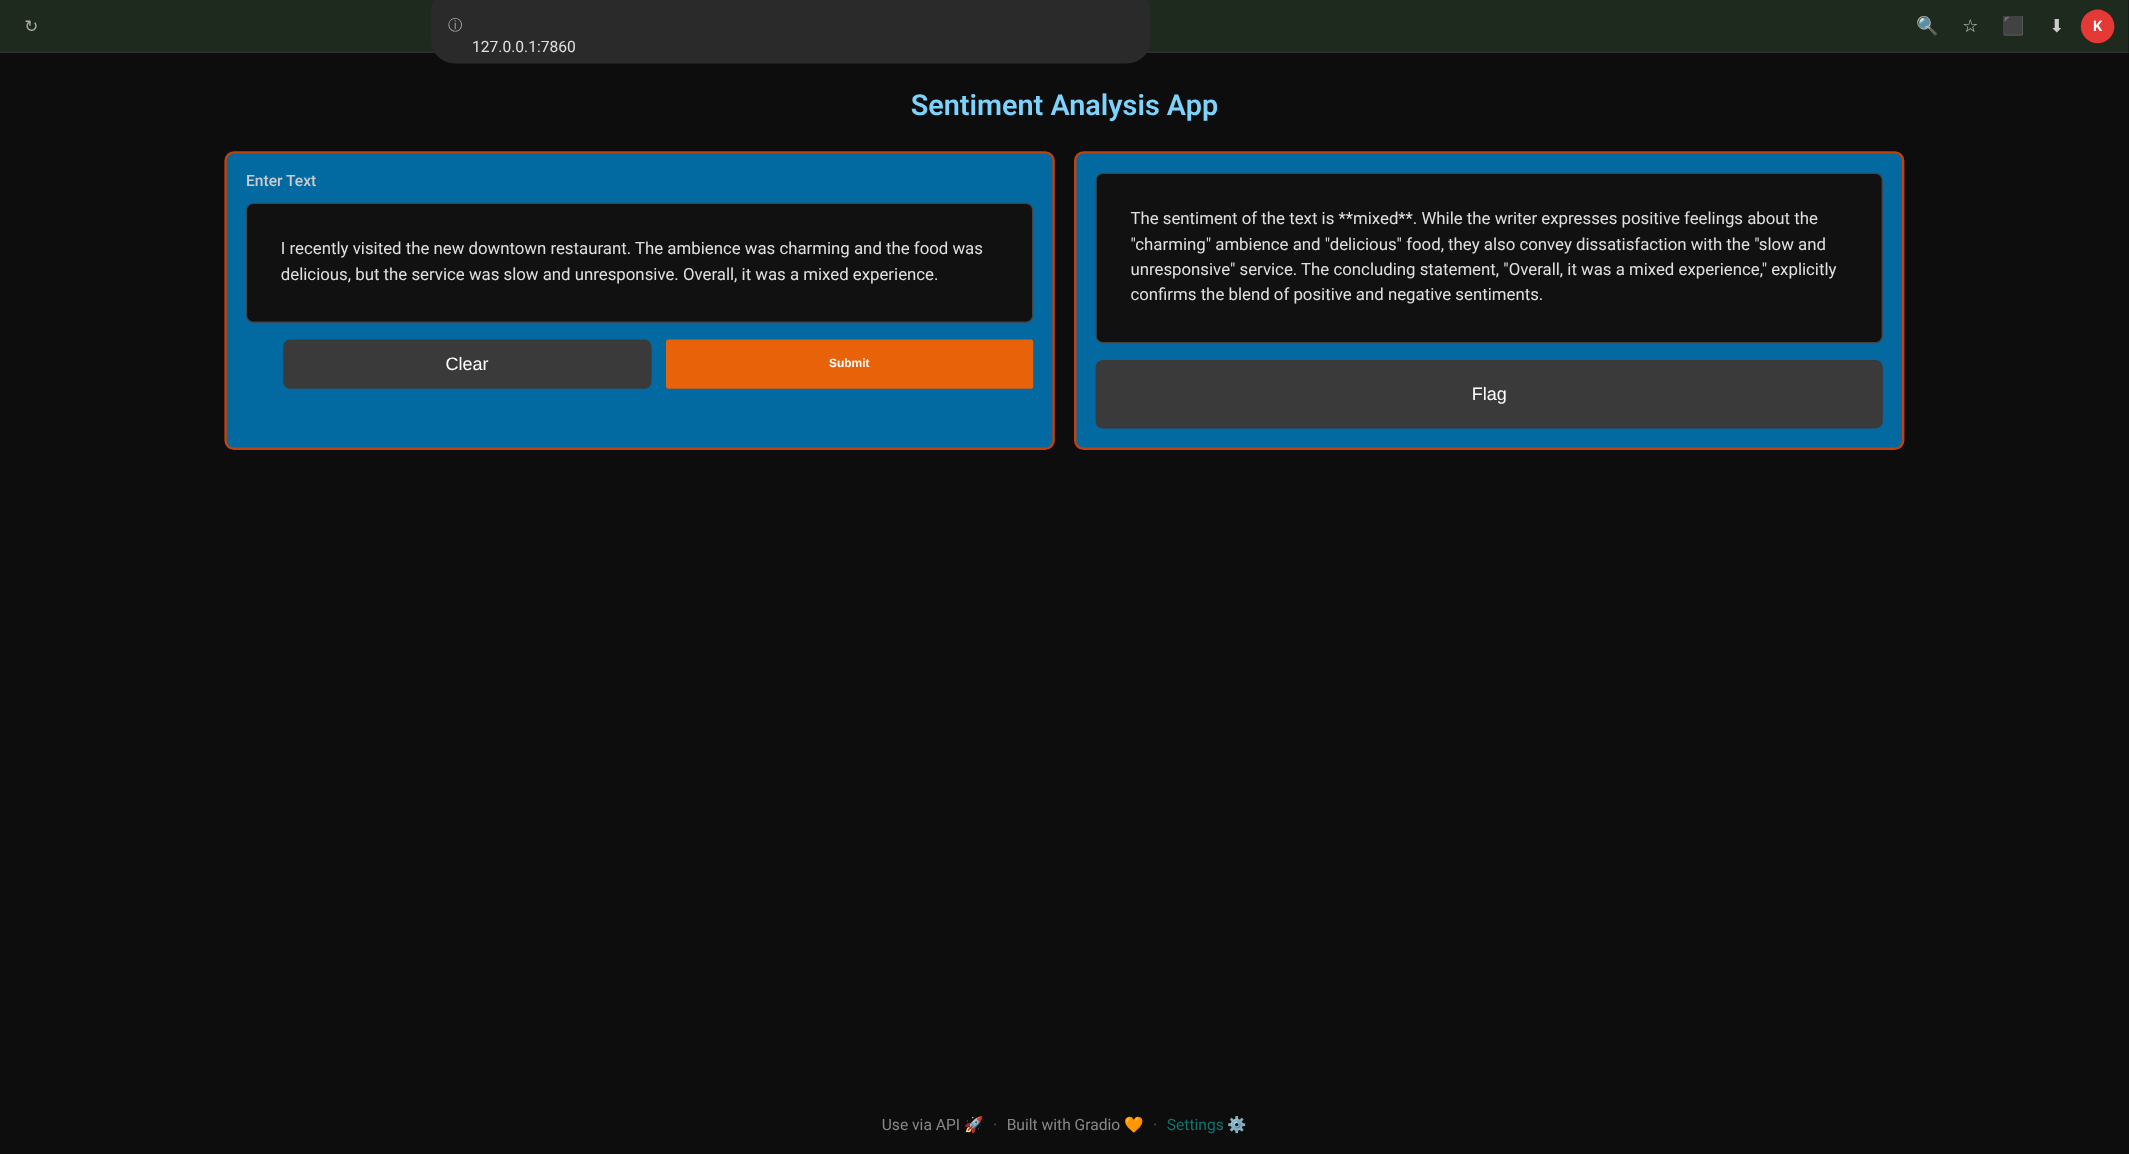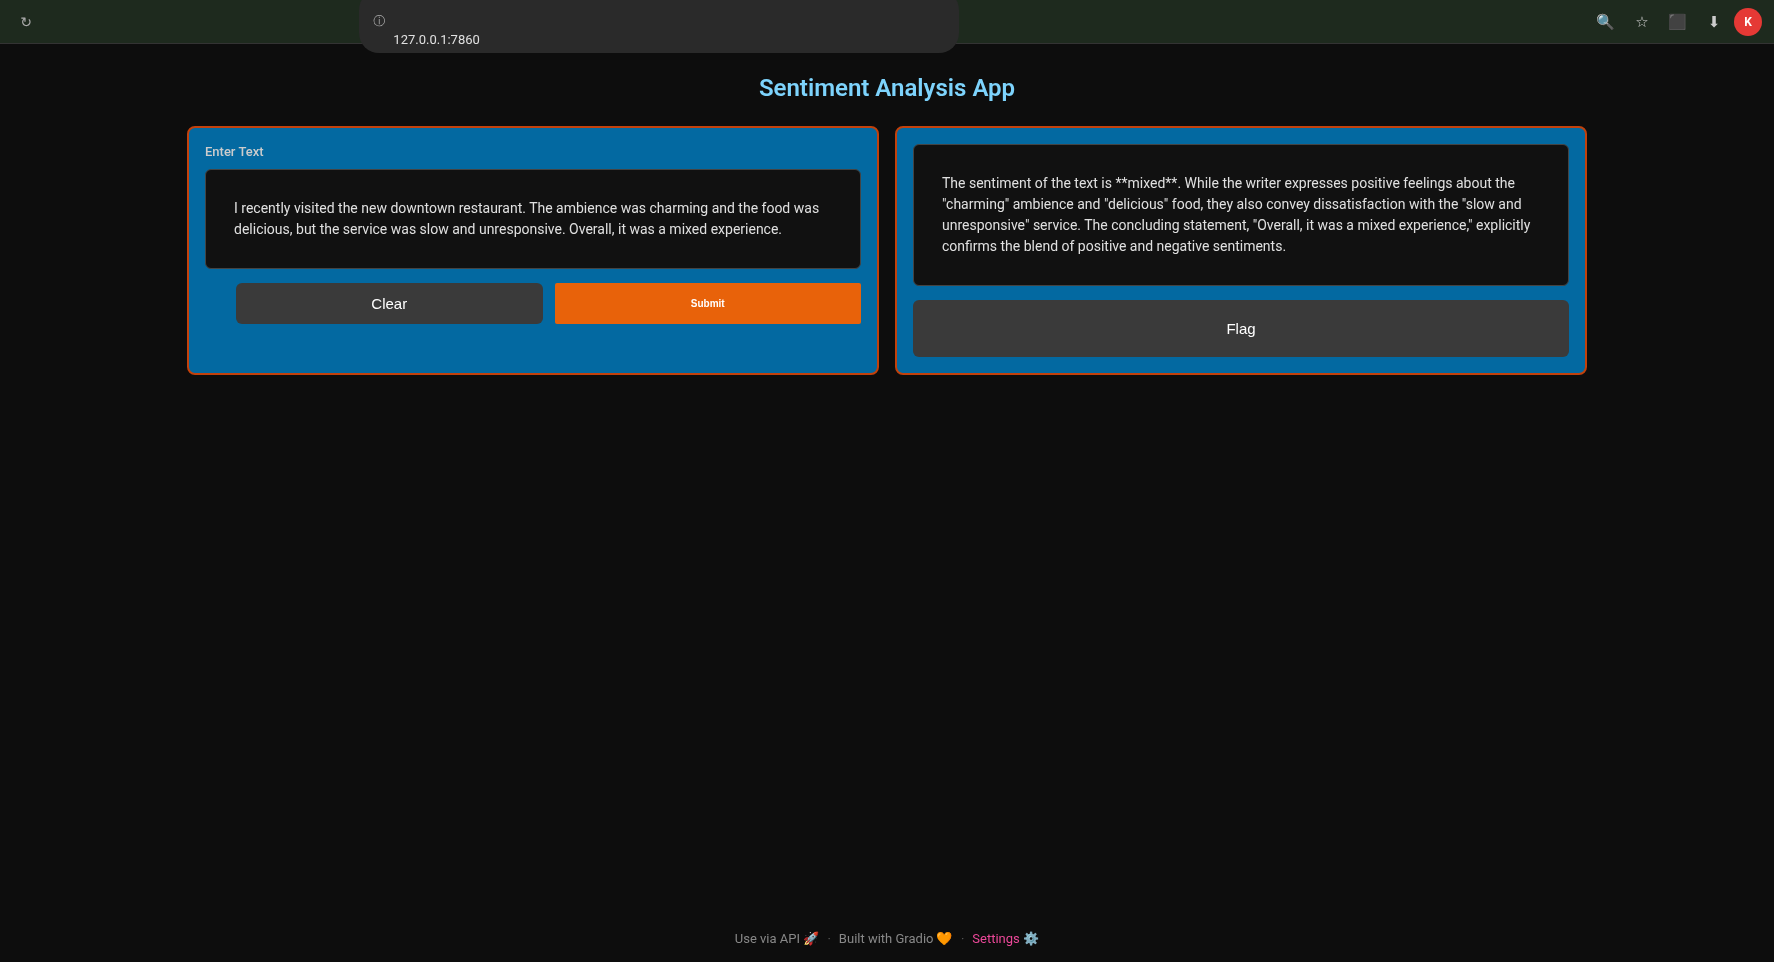--- a/index.html
+++ b/index.html
@@ -221,21 +221,21 @@
       color: #888;
       font-size: 13px;
       display: flex;
       align-items: flex-end;
       justify-content: center;
       gap: 8px;
       margin-top: auto;
     }
 
     .footer a {
-      color: #ec4899;
+      color: #0f766e;
       text-decoration: none;
     }
 
     .footer-dot {
       color: #555;
     }
   </style>
 </head>
 <body>
 

